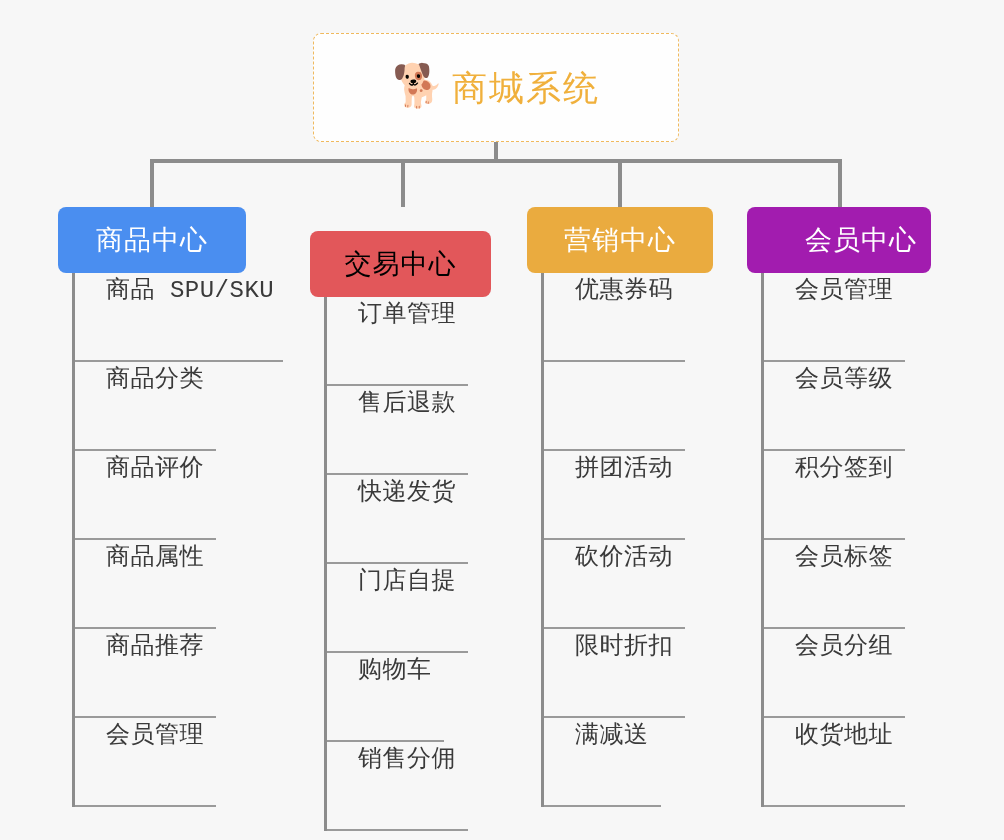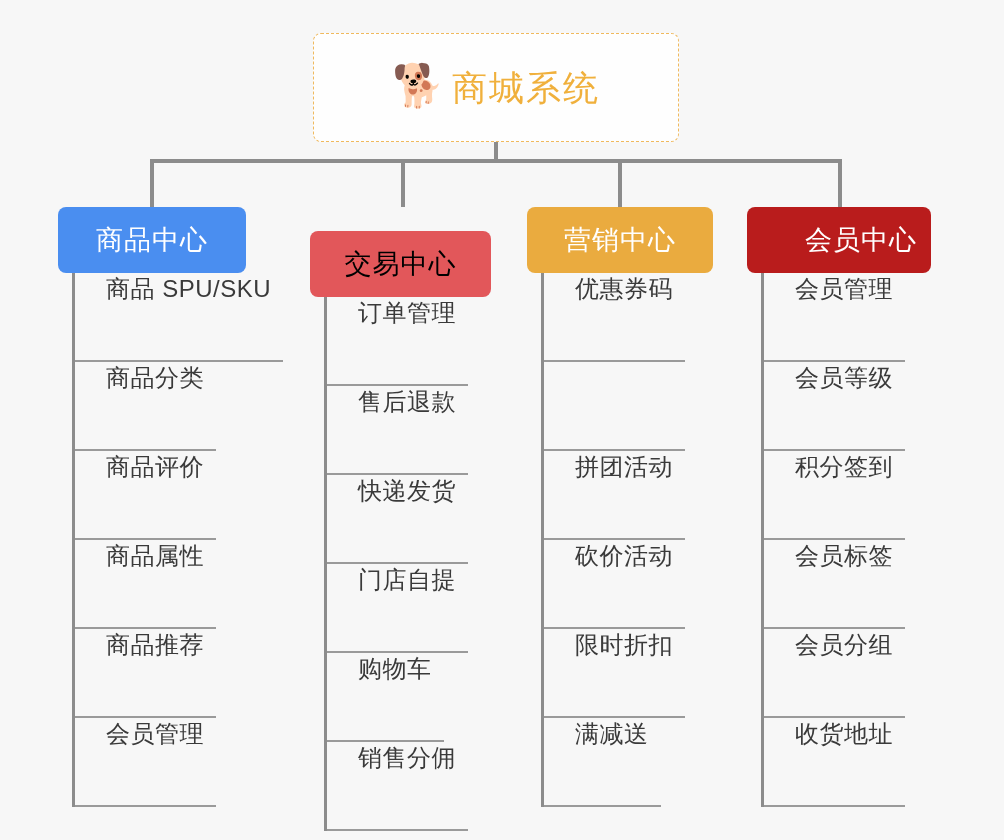--- a/index.html
+++ b/index.html
@@ -54,21 +54,21 @@
   #root-stem  { left: 494px; top: 142px;  width: 4px;  height: 20px; }
   #bus        { left: 150px; top: 159px;  width: 692px; height: 4px; }
   .drop       { width: 4px; height: 48px; top: 159px; }
   #drop-0 { left: 150px; }
   #drop-1 { left: 401px; }
   #drop-2 { left: 618px; }
   #drop-3 { left: 838px; }
 
   
   .column { position: absolute; top: 207px; }
-  #col-0 { left: 58px;  width: 188px; }
+  #col-0 { left: 58px;  width: 188px; font-family: Liberation Mono, monospace; }
   #col-1 { left: 310px; width: 181px; }
   #col-2 { left: 527px; width: 186px; }
   #col-3 { left: 747px; width: 184px; }
 
   .cat-box {
     height: 66px;
     border-radius: 8px;
     display: flex;
     align-items: center;
     justify-content: center;
@@ -216,21 +216,21 @@
           <span class="leaf-label">限时折扣</span>
         </div>
         <div class="leaf-item">
           <div class="leaf-underline" style="width: 117px;"></div>
           <span class="leaf-label">满减送</span>
         </div>
       </div>
   </div>
 
   <div class="column" id="col-3">
-    <div class="cat-box" style="background: #b91c1c; color: rgb(255, 255, 255); padding-left: 44px;">
+    <div class="cat-box" style="background: #a21caf; color: rgb(255, 255, 255); padding-left: 44px;">
       <span>会员中心</span>
     </div>
     <div class="leaf-list">
         <div class="leaf-item">
           <div class="leaf-underline" style="width: 141px;"></div>
           <span class="leaf-label">会员管理</span>
         </div>
         <div class="leaf-item">
           <div class="leaf-underline" style="width: 141px;"></div>
           <span class="leaf-label">会员等级</span>

